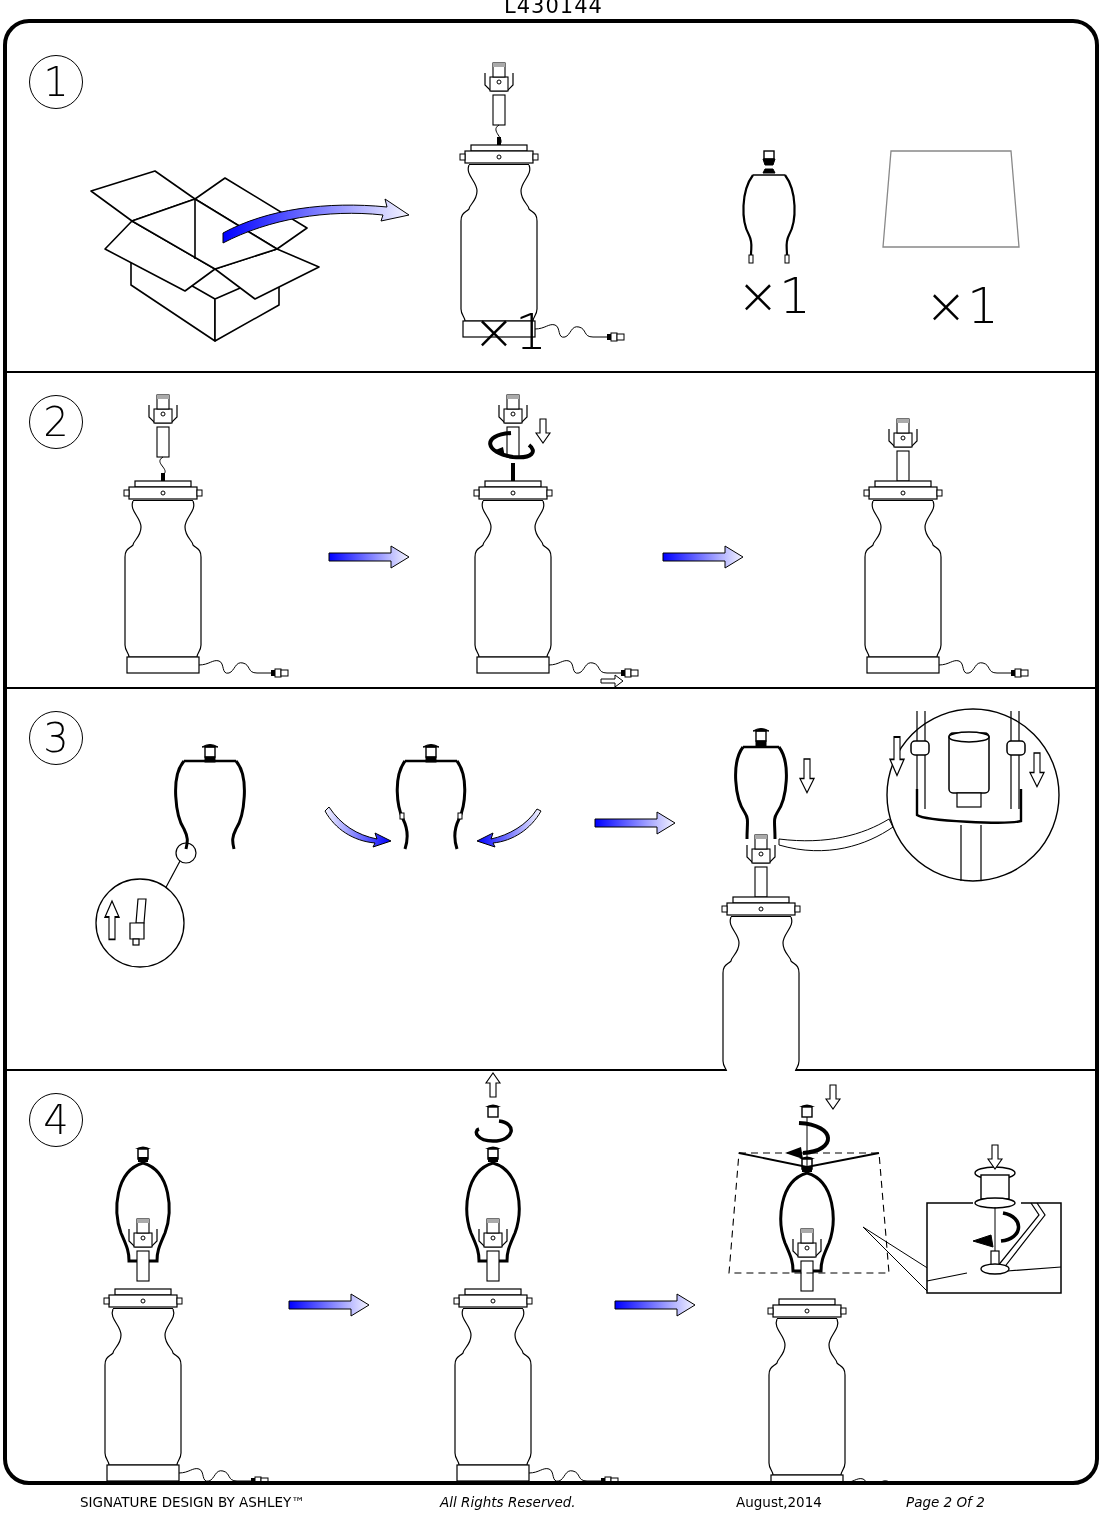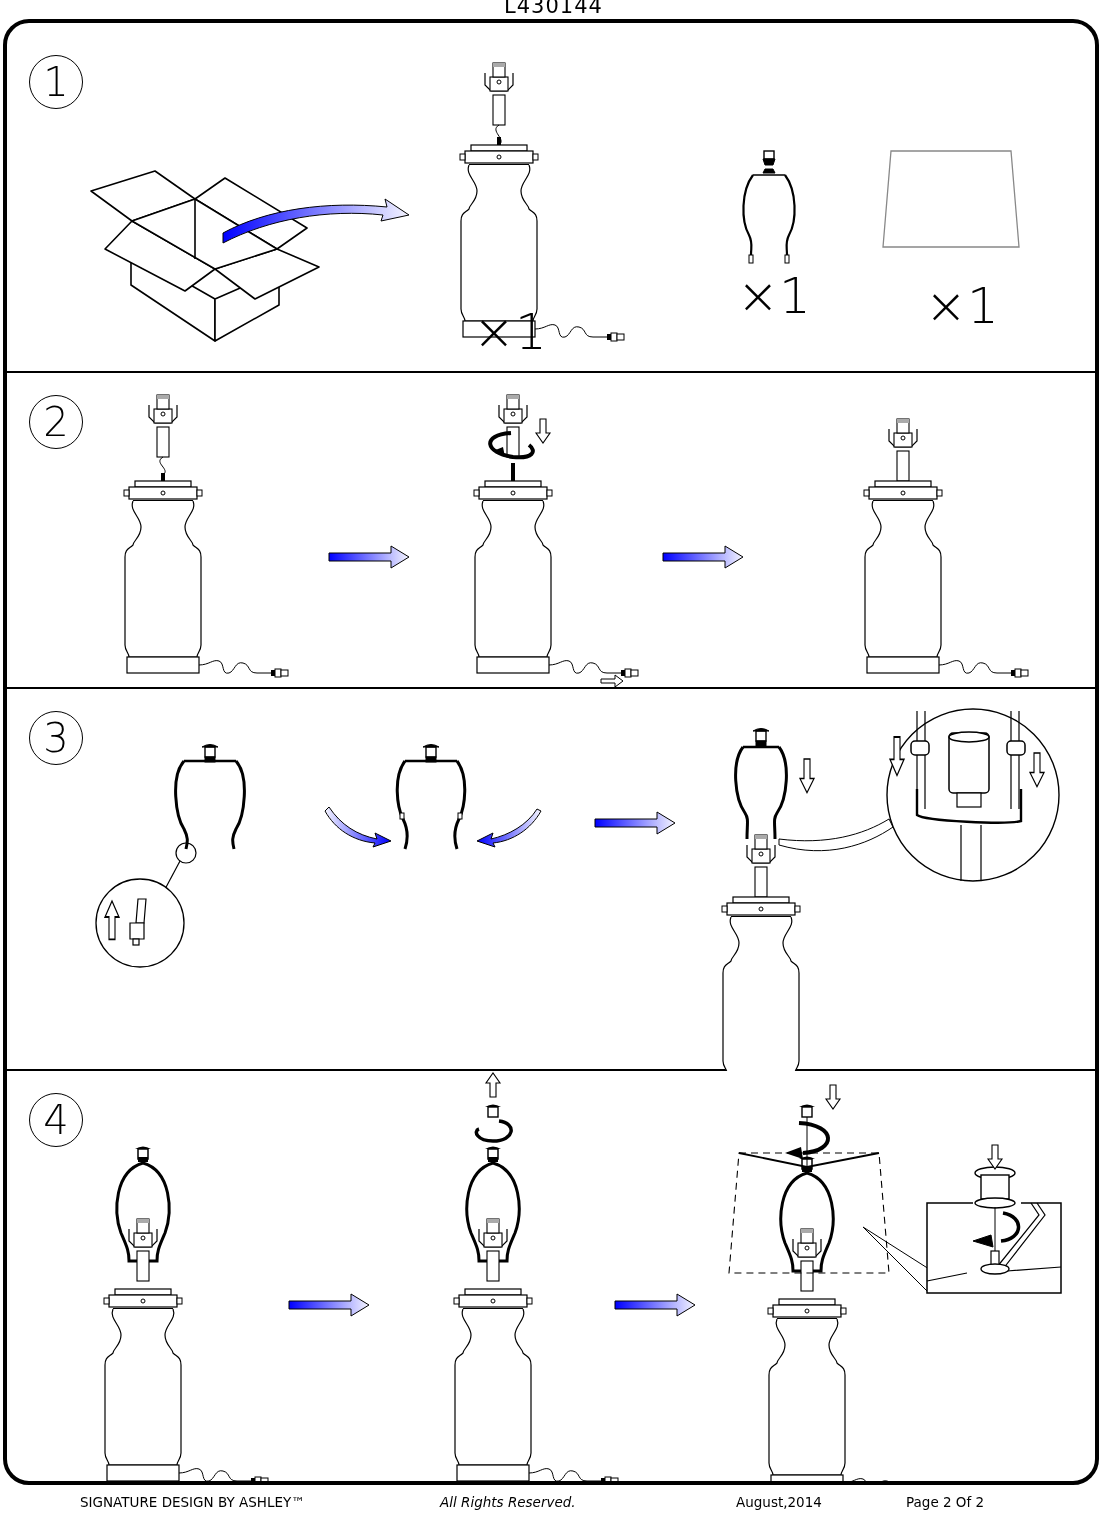--- a/index.html
+++ b/index.html
@@ -293,13 +293,13 @@
         <ellipse cx="988" cy="198" rx="14" ry="5" fill="#fff" stroke-width="1.4"></ellipse>
         <use href="#downArrow" transform="translate(988,74)"></use>
       </g>
     </svg>
   </div>
 </div>
 
 <div class="footer" style="left:80px;">SIGNATURE DESIGN BY ASHLEY™</div>
 <div class="footer" style="left:440px;font-style:italic;">All Rights Reserved.</div>
 <div class="footer" style="left:724px;margin-left:12px;">August,2014</div>
-<div class="footer" style="left:906px;">Page 2 Of 2</div>
+<div class="footer" style="left:906px;font-style:italic;">Page 2 Of 2</div>
 
 </body></html>

